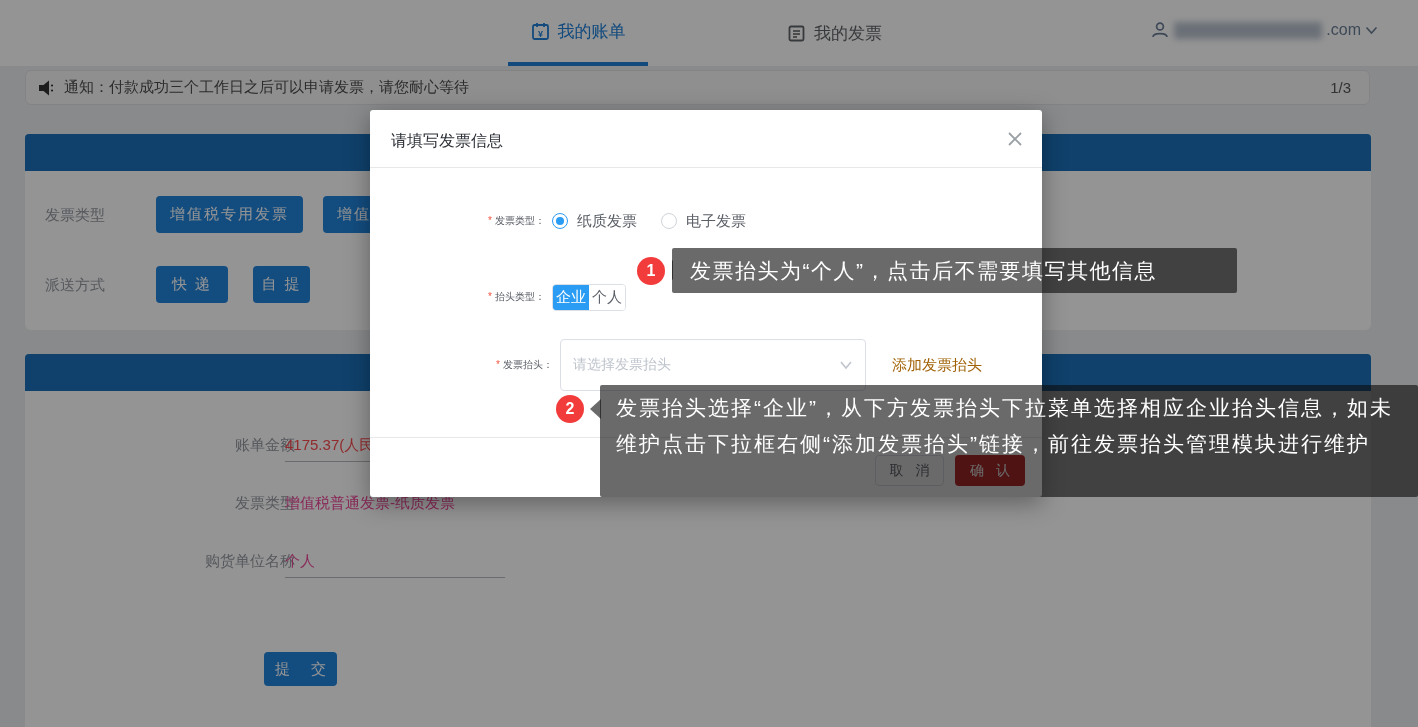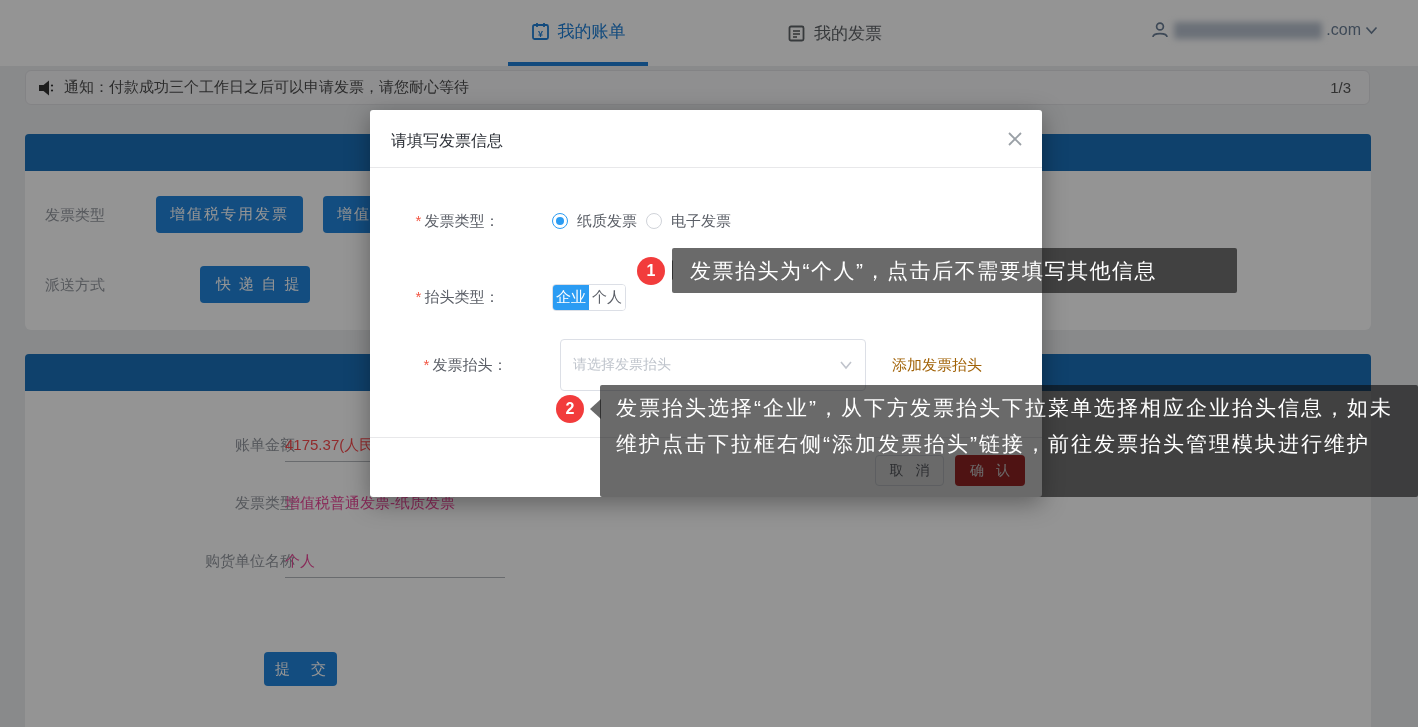--- a/index.html
+++ b/index.html
@@ -43,23 +43,23 @@
   
   .overlay { position:absolute; inset:0; background:rgba(0,0,0,0.42); z-index:10; }
 
   
   .modal { position:absolute; left:370px; top:110px; width:672px; height:387px; background:#ffffff; border-radius:3px; box-shadow:0 6px 24px rgba(0,0,0,0.35); z-index:20; }
   .modal-header { position:absolute; left:0; top:0; width:100%; height:58px; border-bottom:1px solid #e8e8ea; }
   .modal-title { position:absolute; left:21px; top:21px; font-size:16px; font-weight:500; color:#2b2f36; }
   .modal-close { position:absolute; right:18px; top:20px; width:18px; height:18px; cursor:pointer; }
   .modal-row { position:absolute; left:0; width:100%; height:40px; display:flex; align-items:center; }
   .row1 { top:91px; } .row2 { top:167px; } .row3 { top:235px;margin-left:8px; }
-  .m-label { width:175px; text-align:center; font-size:15px; color:#5a5e66; flex:none; }
+  .m-label { width:175px; text-align:right; font-size:10px; color:#5a5e66; flex:none; }
   .req { color:#f25643; margin-right:3px; }
-  .radio-group { display:flex; align-items:center; margin-left:7px; gap:9px; }
+  .radio-group { display:flex; align-items:center; margin-left:7px; gap:24px; }
   .radio { display:flex; align-items:center; gap:9px; font-size:15px; color:#5a5e66; cursor:pointer; }
   .radio-dot { width:16px; height:16px; border-radius:50%; border:1px solid #d0d3d9; background:#fff; position:relative; flex:none; }
   .radio-dot.on { border:1px solid #2b9cf3; }
   .radio-dot.on::after { content:""; position:absolute; left:3px; top:3px; width:8px; height:8px; border-radius:50%; background:#2b9cf3; }
   .toggle-group { display:flex; margin-left:7px; border:1px solid #dcdfe6; border-radius:4px; overflow:hidden; height:27px; }
   .toggle-opt { width:36px; display:flex; align-items:center; justify-content:center; font-size:15px; cursor:pointer; }
   .toggle-on { background:#2b9cf3; color:#ffffff; }
   .toggle-off { background:#ffffff; color:#5a5e66; }
   .select-box { margin-left:7px; width:306px; height:52px; border:1px solid #dcdfe6; border-radius:4px; display:flex; align-items:center; padding:0 12px; cursor:pointer; }
   .select-ph { flex:1; color:#bfc4cc; font-size:14px; }
@@ -128,21 +128,21 @@
     <span class="notif-text">通知：付款成功三个工作日之后可以申请发票，请您耐心等待</span>
     <span class="notif-pager">1/3</span>
   </div>
 
   <div class="sec-bar bar1"></div>
   <div class="card card1">
     <span class="bg-label" style="left:20px; top:35px;">发票类型</span>
     <button class="bg-btn" style="left:131px; top:25px; width:147px;">增值税专用发票</button>
     <button class="bg-btn" style="left:298px; top:25px; width:147px;">增值税普通发票</button>
     <span class="bg-label" style="left:20px; top:105px;">派送方式</span>
-    <button class="bg-btn" style="left:131px; top:95px; width:72px;margin-left:44px;">快 递</button>
+    <button class="bg-btn" style="left:131px; top:95px; width:72px;">快 递</button>
     <button class="bg-btn" style="left:228px; top:95px; width:57px;">自 提</button>
   </div>
 
   <div class="sec-bar bar2"></div>
   <div class="card card2">
     <span class="kv-label" style="left:125px; top:45px;">账单金额</span>
     <span class="kv-value kv-red" style="left:260px; top:45px;">4175.37(人民币)</span>
     <div class="kv-line" style="left:260px; top:70px;"></div>
 
     <span class="kv-label" style="left:125px; top:103px;">发票类型</span>

